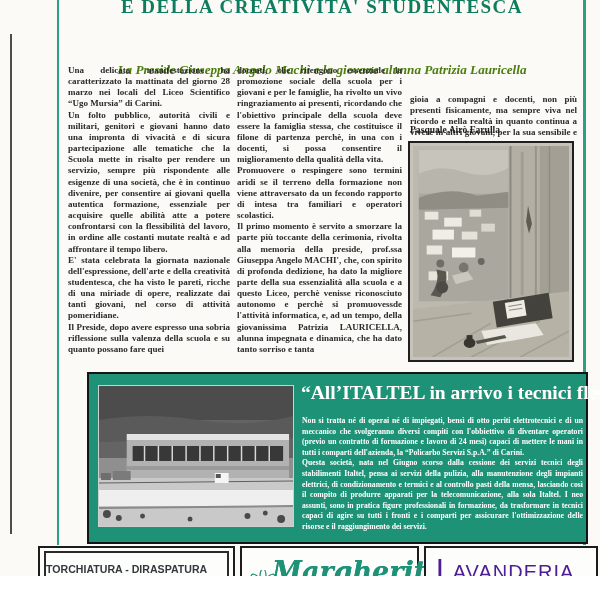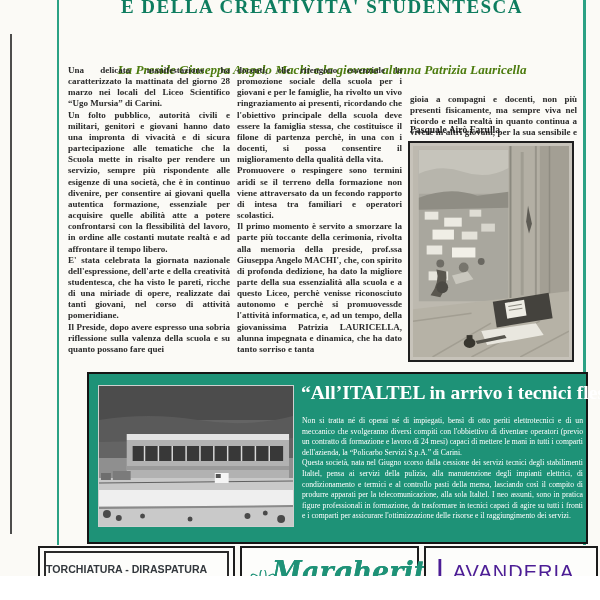--- a/index.html
+++ b/index.html
@@ -41,21 +41,21 @@
 
   .italtel-box{position:absolute;left:87px;top:372px;width:501px;height:172px;
     background:var(--teal);border:2px solid #151515;}
   .factory-photo{position:absolute;left:9px;top:11px;width:196px;height:142px;
     border:1px solid #cfcfcf;background:#888;}
   .factory-photo svg{width:100%;height:100%;display:block;}
   .italtel-headline{position:absolute;left:212px;top:8px;width:282px;text-align:center;
     color:#ffffff;font-weight:bold;font-size:19.5px;line-height:21px;
     font-family:"Liberation Serif", serif;white-space:nowrap;}
   .italtel-body{position:absolute;left:213px;top:42px;width:281px;color:#ffffff;
-    font-weight:normal;font-size:7.7px;line-height:10.6px;text-align:justify;white-space:pre-line;}
+    font-weight:bold;font-size:7.7px;line-height:10.6px;text-align:justify;white-space:pre-line;}
 
   .ad{position:absolute;top:546px;background:#fdfdfb;border:2px solid #1c1c1c;}
   .ad-torchiatura{left:38px;width:197px;height:78px;padding:3px 4px;}
   .torchiatura-header{border:2px solid #2a2a2a;
     font-family:"Liberation Sans", sans-serif;font-weight:bold;font-size:10.6px;
     color:#33383d;padding:10px 0 1px;}
   .uva-row{display:flex;align-items:center;justify-content:space-between;padding:2px 2px 0;}
   .uva-title{font-family:"Liberation Sans", sans-serif;font-weight:bold;font-size:29px;
     letter-spacing:9px;color:#30353a;padding-left:6px;}
 

